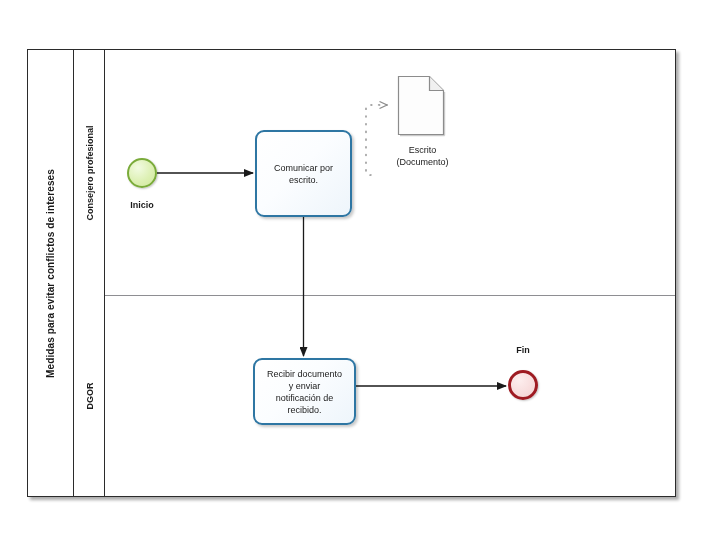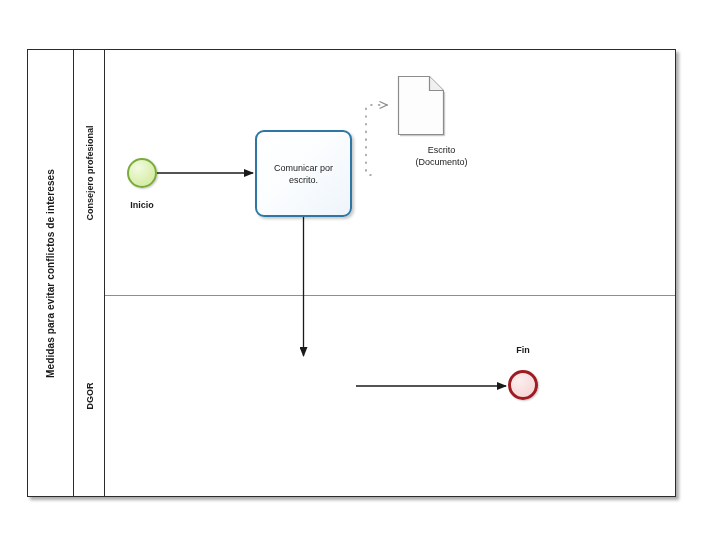--- a/index.html
+++ b/index.html
@@ -163,21 +163,21 @@
   .task-text {
     font-size: 9px;
     line-height: 12px;
     color: #1a1a1a;
     white-space: pre-line;
   }
   .task-1 { left: 255px; top: 130px; width: 97px; height: 87px; }
   .task-2 { left: 253px; top: 358px; width: 103px; height: 67px; }
   .dataobj-label {
     position: absolute;
-    left: 384px;
+    left: 365px;
     top: 144px;
     width: 115px;
     text-align: center;
     font-size: 9px;
     line-height: 12px;
     color: #1a1a1a;
     white-space: pre-line;
   }
 </style>
 </head>
@@ -243,17 +243,23 @@
   <div class="event-label label-inicio">Inicio</div>
 
   <div class="event event-end"></div>
   <div class="event-label label-fin">Fin</div>
 
   <div class="task task-1">
     <div class="task-text">Comunicar por
 escrito.</div>
   </div>
 
+  <div class="task task-2">
+    <div class="task-text">Recibir documento
+y enviar
+notificación de
+recibido.</div>
+  </div>
 
   <div class="dataobj-label">Escrito
 (Documento)</div>
 
 </div>
 
 </body></html>

